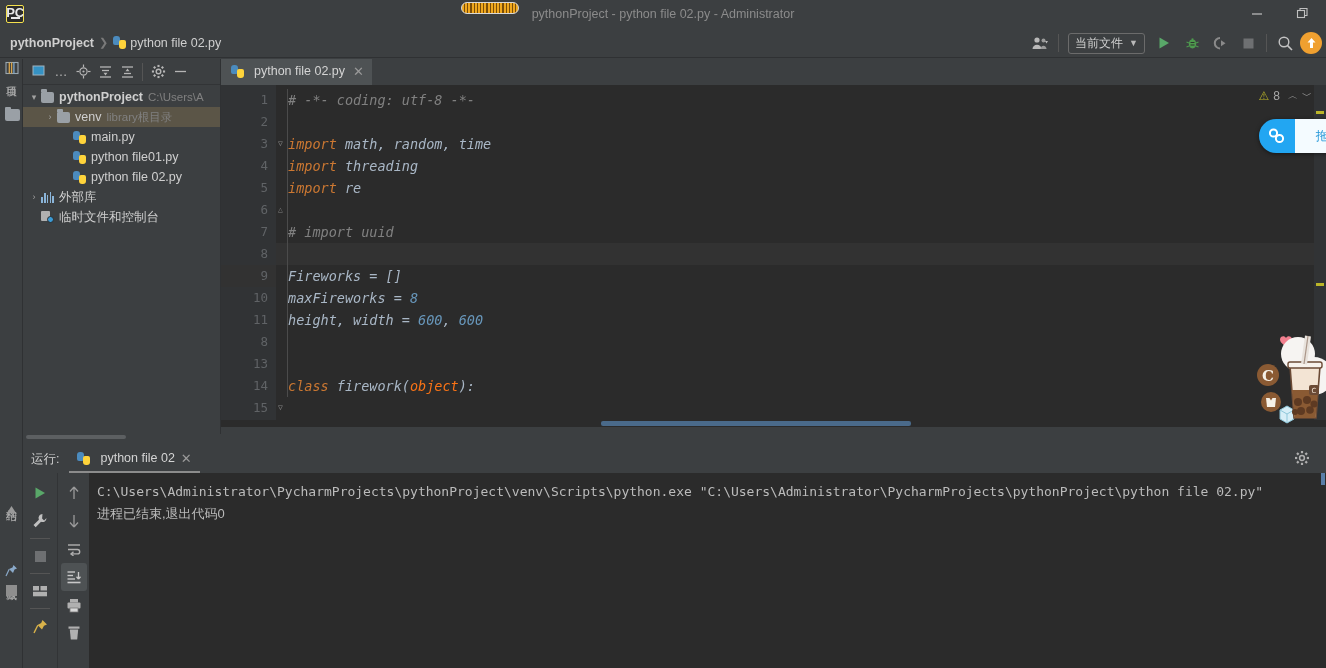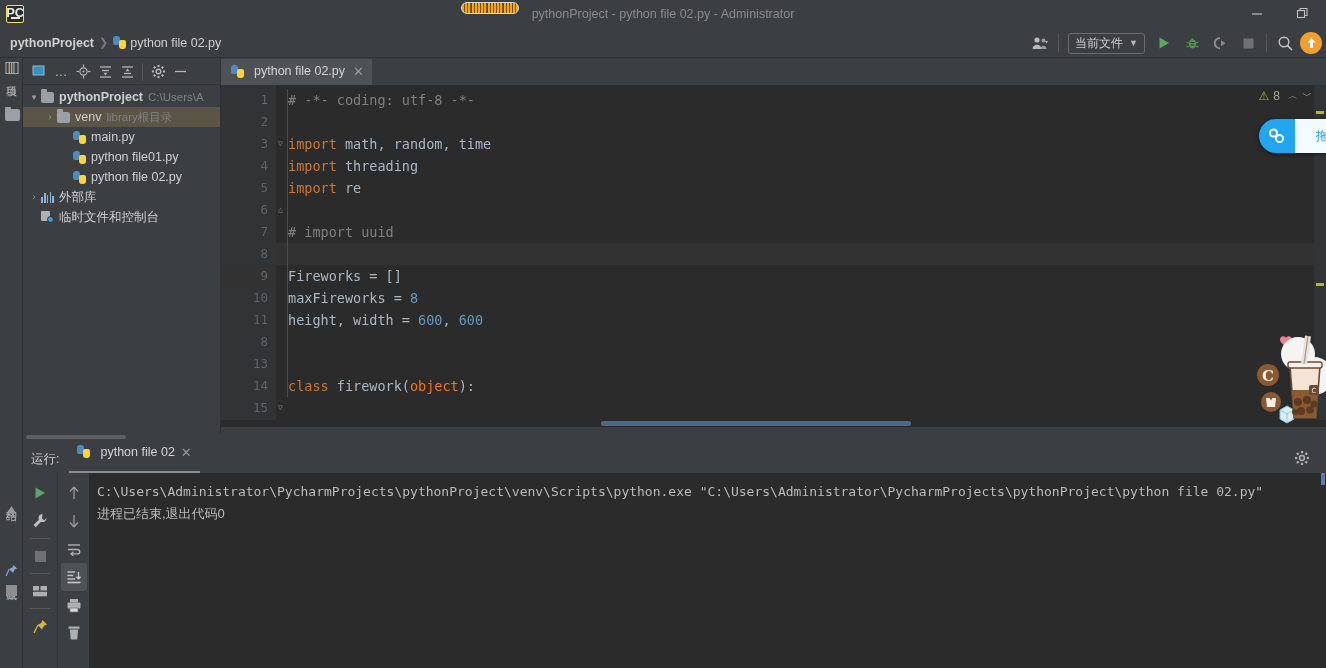--- a/index.html
+++ b/index.html
@@ -164,21 +164,21 @@
   .gline { height: 22px; line-height: 22px; padding-right: 8px; position: relative; }
   .gline.cur { background: #323232; }
   .fold {
     position: absolute; right: -9px; top: 6px; width: 9px; height: 9px;
     color: #808080; font-size: 8px; line-height: 9px; text-align: center;
   }
   .codecol {
     flex: 1; position: relative; padding-top: 4px; overflow: hidden;
     font-family: "DejaVu Sans Mono", monospace; font-size: 13.5px;
   }
-  .cline { height: 22px; line-height: 22px; padding-left: 12px; white-space: pre; }
+  .cline { height: 22px; line-height: 22px; padding-left: 12px; white-space: pre; font-style: italic; }
   .cline.cur { background: #323232; }
   .indent-guide {
     position: absolute; left: 11px; top: 4px; width: 1px; height: 308px; background: #4b4b4b;
   }
   .k { color: #cc7832; }
   .cm { color: #808080; }     
   .num { color: #6897bb; }
   .ident { color: #a9b7c6; }
   .obj { color: #f97316; }
 
@@ -215,21 +215,21 @@
     position: absolute; left: 23px; top: 440px; width: 1303px; height: 5px; background: #3c3f41;
   }
 
   
   .runpanel {
     position: absolute; left: 23px; top: 445px; width: 1303px; height: 223px; background: #3c3f41;
   }
   .run-header { height: 28px; display: flex; align-items: center; position: relative; }
   .run-label { font-size: 12.5px; color: #cfcfcf; margin-left: 8px; margin-right: 10px; }
   .run-tab {
-    height: 28px; display: flex; gap: 6px; padding: 0 8px;
+    height: 28px; display: flex; align-items: center; gap: 6px; padding: 0 8px;
     font-size: 12.5px; color: #d4d4d4; border-bottom: 2px solid #8c8c8c;
   }
   .run-gear { position: absolute; right: 16px; top: 5px; color: #b0b0b0; }
   .run-body { position: absolute; left: 0; top: 28px; width: 1303px; height: 195px; display: flex; }
   .run-sidebar1 {
     width: 34px; background: #3c3f41; padding-top: 6px;
     display: flex; flex-direction: column; align-items: center; gap: 0px;
   }
   .run-sidebar2 {
     width: 32px; background: #3c3f41; padding-top: 6px;

